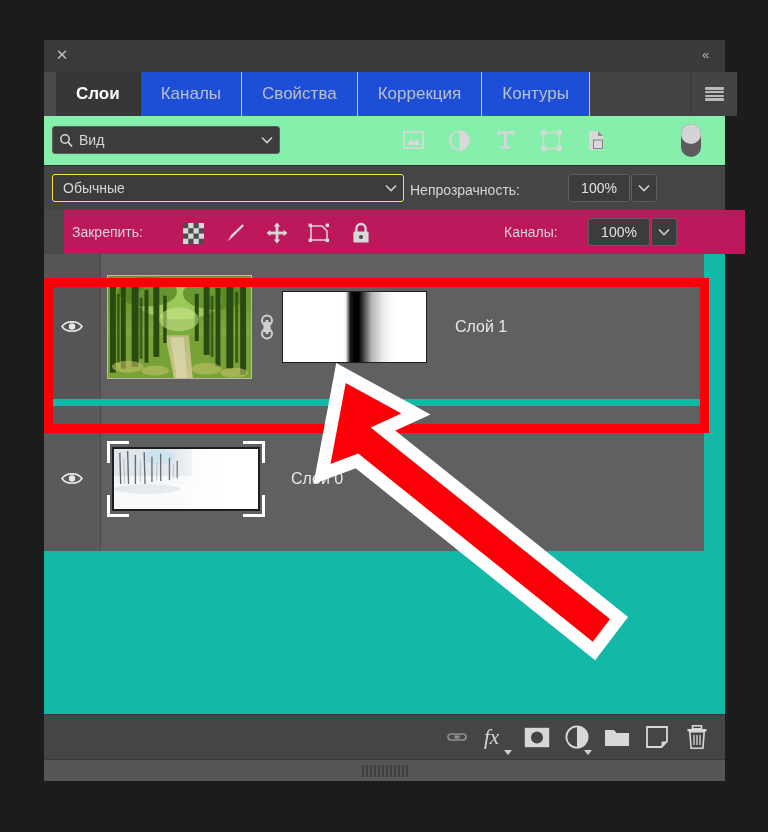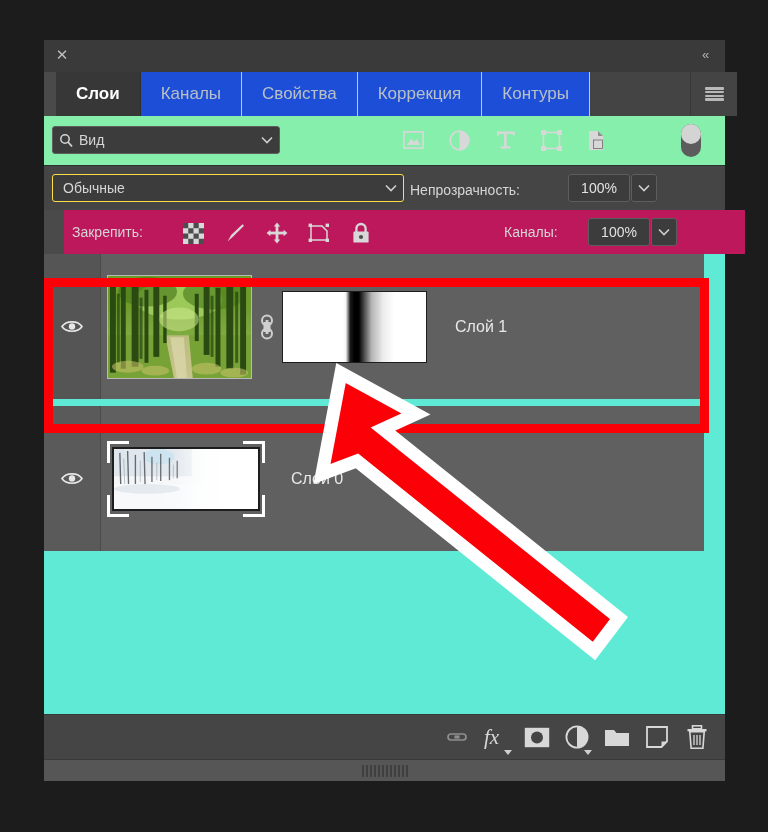--- a/index.html
+++ b/index.html
@@ -167,21 +167,21 @@
     position: absolute; left: 587px; top: 8px;
     width: 26px; height: 28px;
     background: #3c3c3c; border: 1px solid #5d5d5d; border-radius: 3px;
     display: flex; align-items: center; justify-content: center; cursor: pointer;
   }
 
   
   .layerlist {
     position: absolute; left: 0; top: 214px;
     width: 100%; height: 460px;
-    background: #5eead4;
+    background: #14b8a6;
     padding-left: 28px;
   }
   .layer-row {
     position: absolute; left: 0;
     width: 660px; height: 145px;
     background: #606060;
     display: flex; align-items: center;
     cursor: pointer;
   }
   .layer-row.r0 { top: 0px; }

